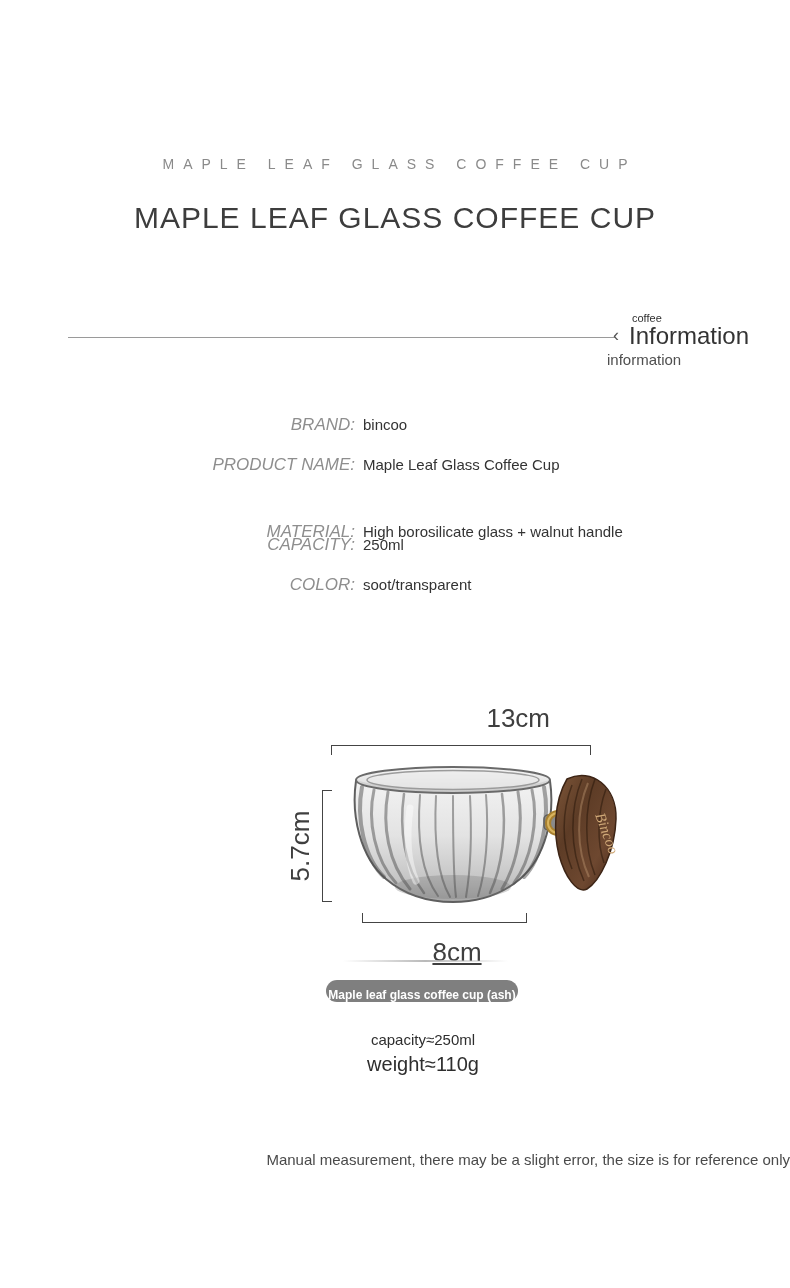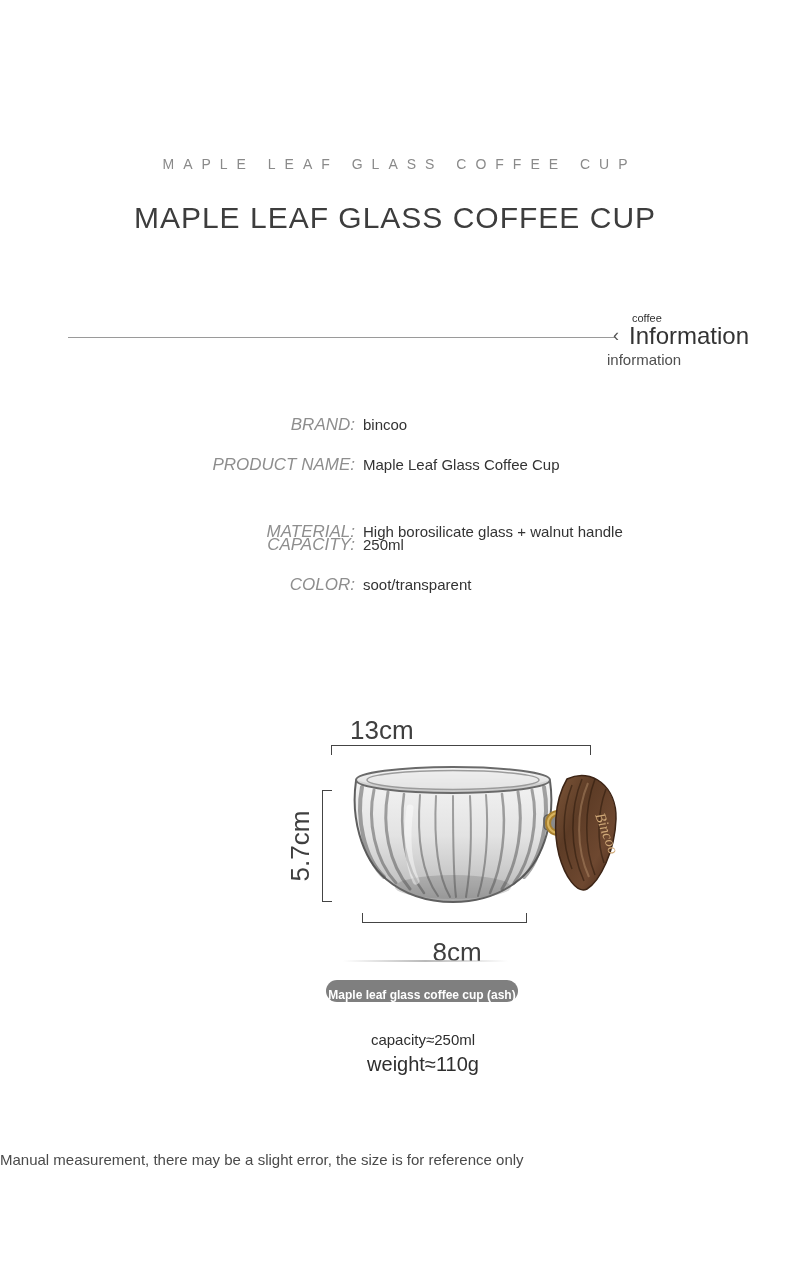--- a/index.html
+++ b/index.html
@@ -54,22 +54,22 @@
   .spec-value {
     position: absolute; left: 363px;
     font-size: 15px; color: #333333;
     line-height: 24px;
   }
   .row-0 { top: 413px; } .row-1 { top: 453px; } .row-2 { top: 520px; }
   .row-3 { top: 533px; } .row-4 { top: 573px; }
 
   
   .dim-text { font-size: 26px; color: #3f3f3f; }
-  .dim-top-label    { left: 350px; top: 703px; width: 200px; text-align: left; margin-top: 12px; }
-  .dim-bottom-label { left: 357px; top: 937px; width: 200px; text-align: center; }
+  .dim-top-label    { left: 350px; top: 703px; width: 200px; text-align: right; }
+  .dim-bottom-label { left: 357px; top: 937px; width: 200px; text-align: center; text-decoration: underline; }
   .dim-left-label   {
     left: 241px; top: 830px; width: 120px; height: 32px;
     text-align: center; transform: rotate(-90deg);
   }
   .bracket-top {
     left: 331px; top: 745px; width: 260px; height: 10px;
     border-top: 1.5px solid #444;
     border-left: 1.5px solid #444;
     border-right: 1.5px solid #444;
   }
@@ -103,21 +103,21 @@
     text-align: center; line-height: 31px;
   }
 
   .capacity-line { left: 323px; top: 1028px; width: 200px; text-align: center;
                    font-size: 15px; color: #2e2e2e; line-height: 24px; }
   .weight-line   { left: 323px; top: 1052px; width: 200px; text-align: center;
                    font-size: 20px; color: #2e2e2e; line-height: 24px; }
 
   .disclaimer {
     left: 0; right: 0; top: 1151px;
-    text-align: left;
+    text-align: right;
     font-size: 15px; color: #4a4a4a;
   }
 </style>
 </head>
 <body>
 
 <div class="abs spaced-title">MAPLE LEAF GLASS COFFEE CUP</div>
 
 <div class="abs main-title">MAPLE LEAF GLASS COFFEE CUP</div>
 

